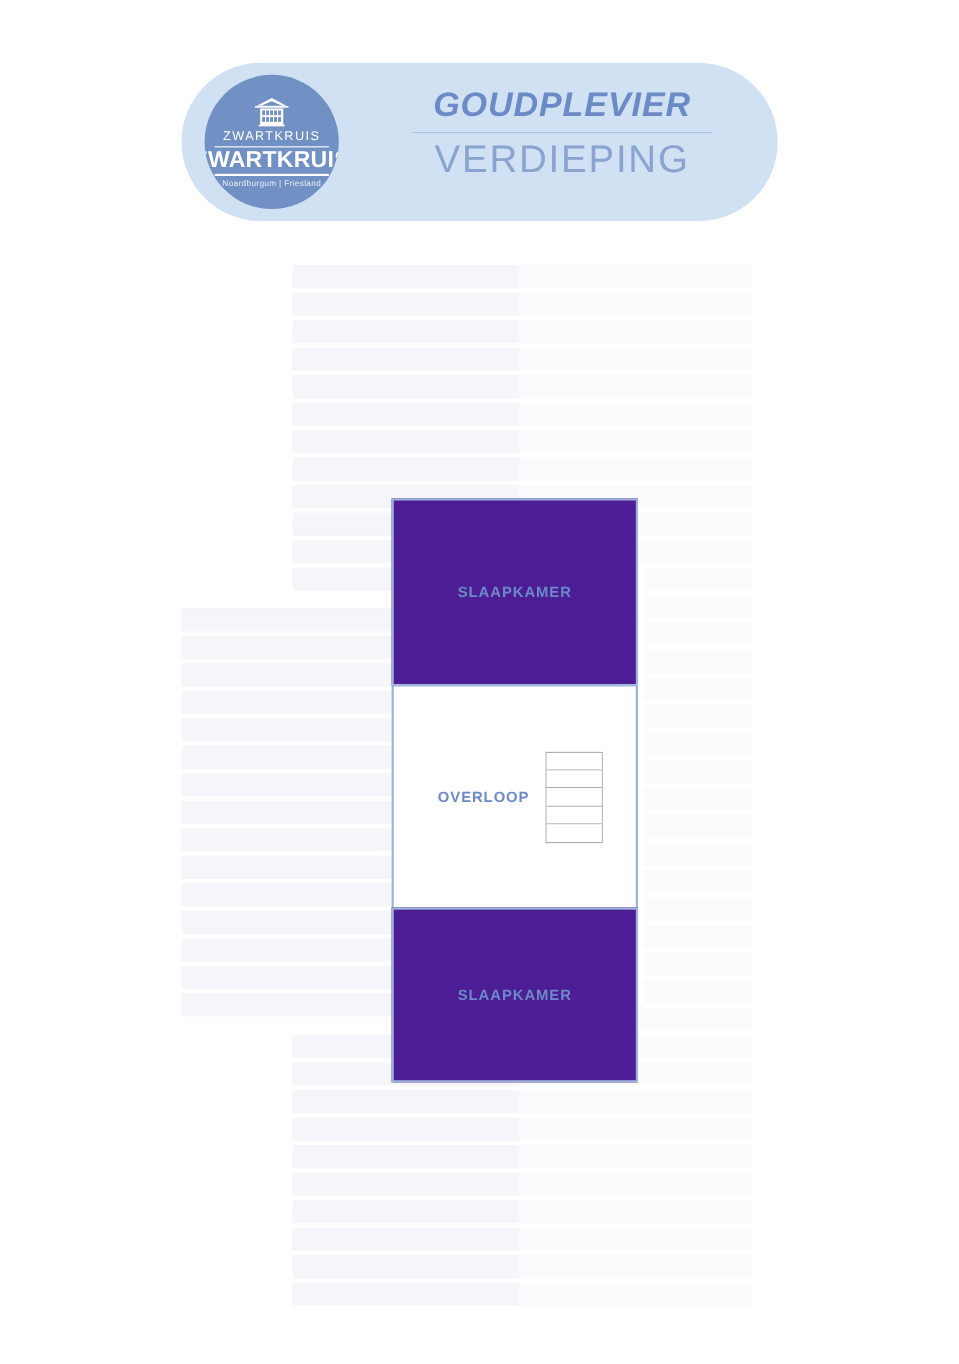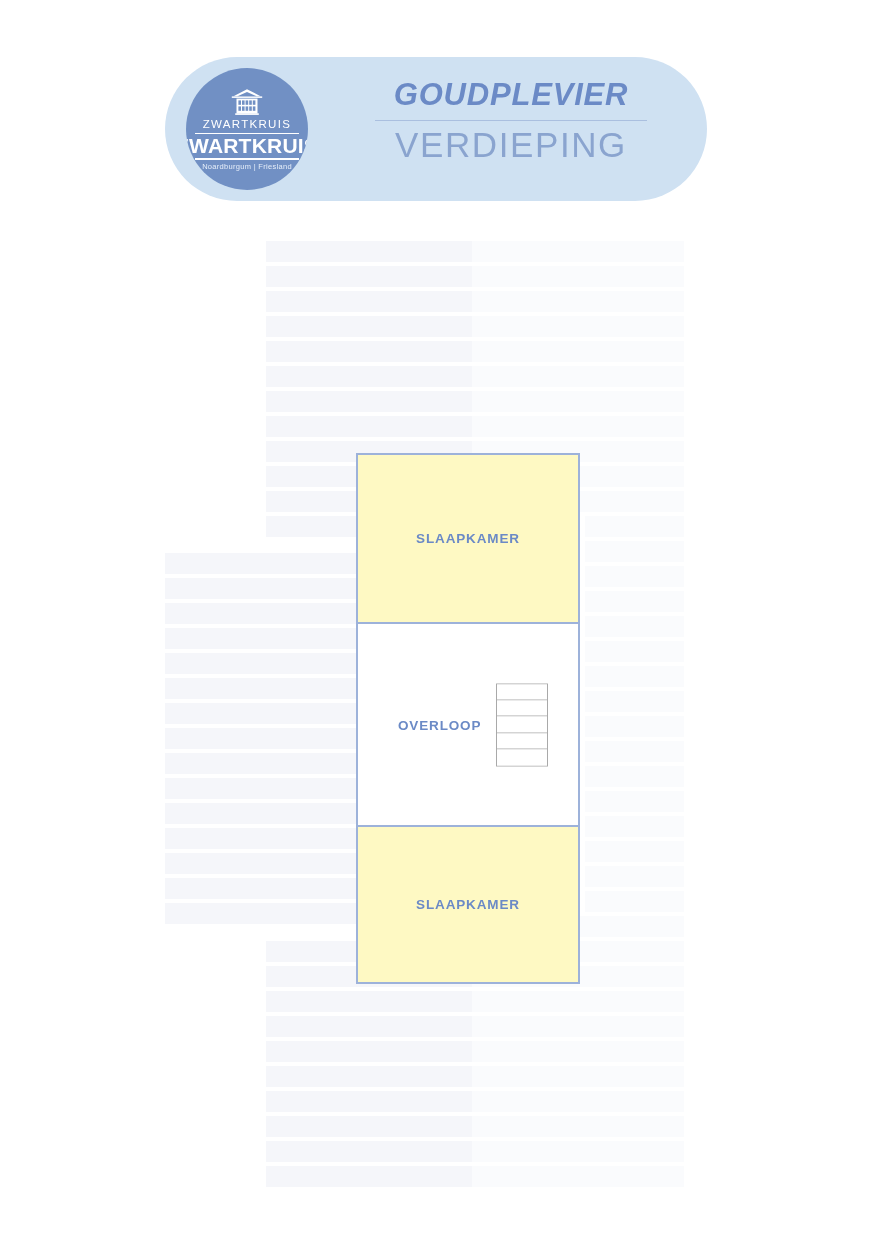--- a/index.html
+++ b/index.html
@@ -145,21 +145,21 @@
   }
 
   .room {
     position: absolute;
     box-sizing: border-box;
     border: 2px solid #9db2da;
     display: flex;
     align-items: center;
     justify-content: center;
   }
-  .room-bedroom { background: #fef9c3; }
+  .room-bedroom { background: #4c1d95; }
   .room-landing { background: #ffffff; }
 
   .room-label {
     color: #6b8ac6;
     font-size: 13.5px;
     font-weight: 700;
     letter-spacing: 0.85px;
     text-align: center;
     white-space: nowrap;
   }

